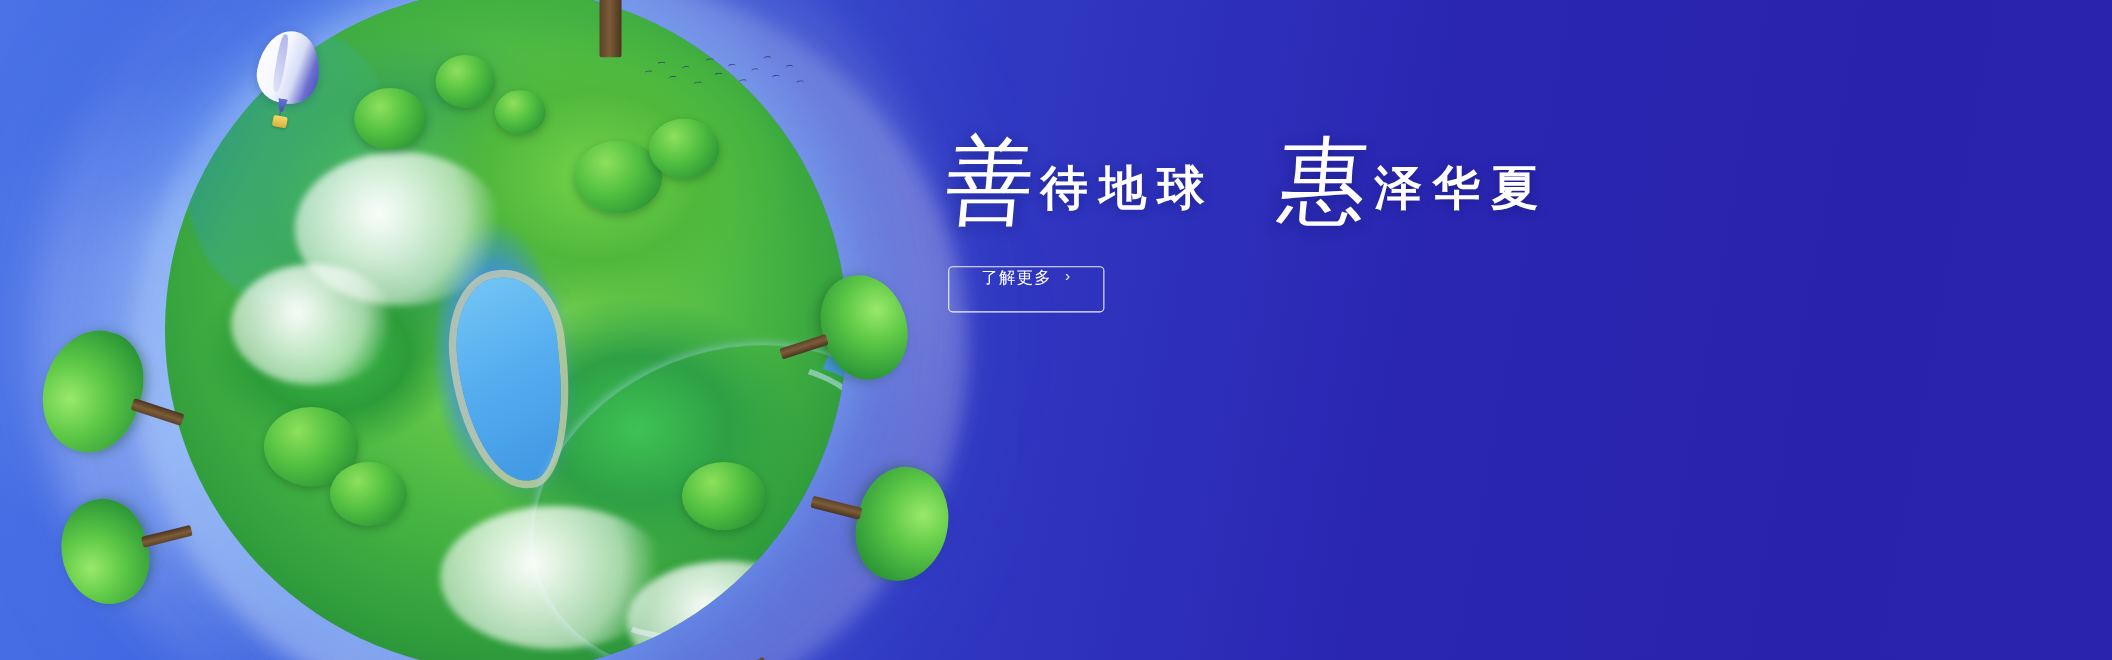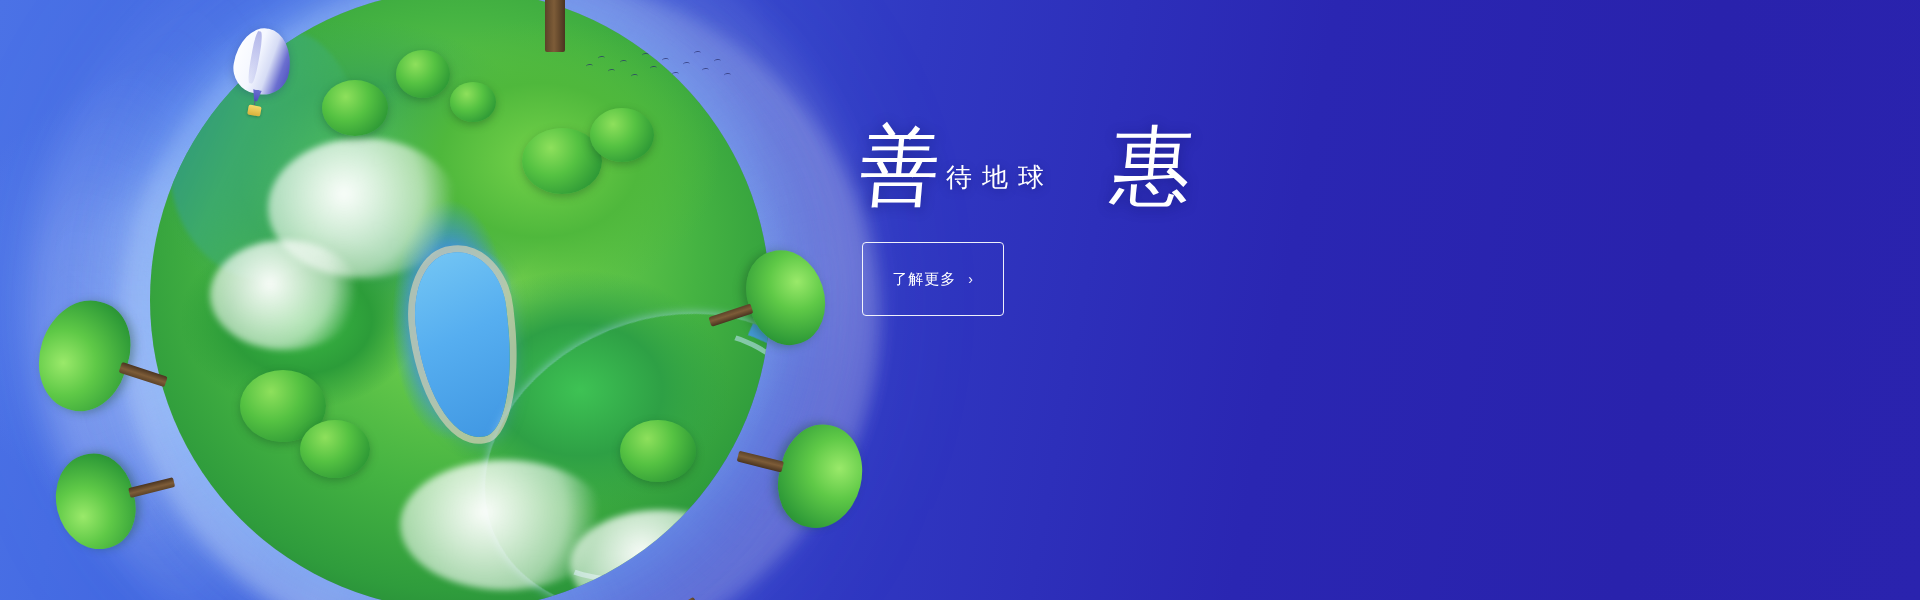--- a/index.html
+++ b/index.html
@@ -129,38 +129,38 @@
   .phrase .big{
     font-family:"Liberation Serif","DejaVu Serif",serif;
     font-size:76px;line-height:1;font-weight:400;
     letter-spacing:0;
     transform:skewX(-5deg) scale(1.04,1.12);
     text-shadow:0 2px 12px rgba(10,16,90,.45);
     margin-right:8px;
   }
   .phrase .rest{
     font-family:"Liberation Serif","DejaVu Serif",serif;
-    font-size:26px;line-height:1;font-weight:400;letter-spacing:10px;
+    font-size:43px;line-height:1;font-weight:700;letter-spacing:10px;
     position:relative;top:-6px;
     text-shadow:0 2px 10px rgba(10,16,90,.4);
   }
   .phrase + .phrase{margin-left:56px;}
   .subtitle{
     margin-top:18px;color:#fff;font-size:27px;letter-spacing:10px;
     font-weight:400;white-space:nowrap;text-shadow:0 1px 8px rgba(10,16,90,.35);
   }
   .desc{
     margin-top:16px;color:#f1f3ff;font-size:18px;letter-spacing:.6px;
     white-space:nowrap;text-shadow:0 1px 6px rgba(10,16,90,.3);
   }
   .cta{
-    margin-top:22px;display:inline-flex;align-items:center;justify-content:center;gap:12px;
+    margin-top:22px;display:inline-flex;justify-content:center;gap:12px;
     width:116px;height:40px;border:1px solid rgba(255,255,255,.92);border-radius:4px;
     color:#fff;font-size:15px;letter-spacing:1px;background:transparent;cursor:pointer;
-    padding:16px 12px;box-sizing:content-box;
+    padding:0 12px;box-sizing:content-box;
   }
   .cta .chev{font-size:14px;line-height:1;opacity:.95;}
 </style>
 </head>
 <body>
 
 <div class="banner">
 
   <div class="glow-a"></div>
   <div class="glow-b"></div>
@@ -246,20 +246,21 @@
 
   <div class="content">
 
     <div class="headline">
       <span class="phrase">
         <span class="big">善</span>
         <span class="rest">待地球</span>
       </span>
       <span class="phrase">
         <span class="big">惠</span>
+        <span class="rest">泽华夏</span>
       </span>
     </div>
 
 
 
     <div class="cta">
       <span>了解更多</span>
       <span class="chev">›</span>
     </div>
 

